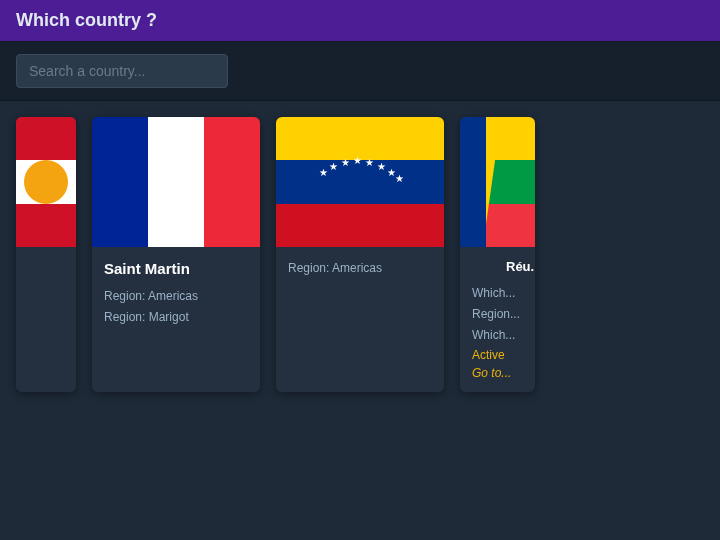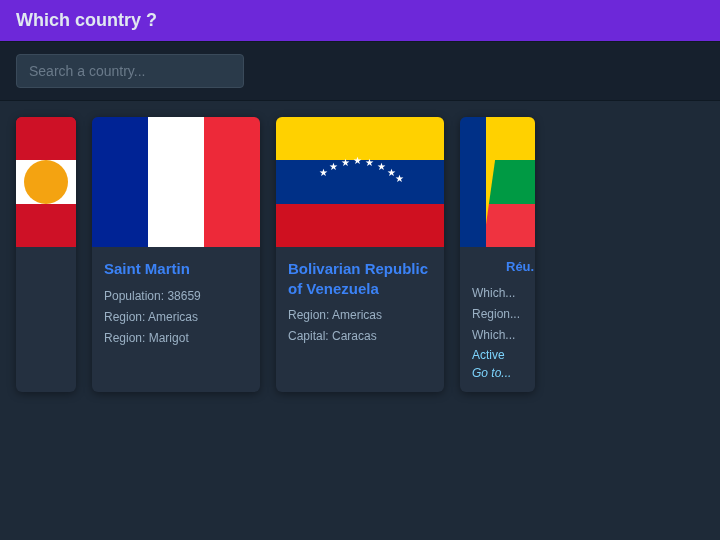--- a/index.html
+++ b/index.html
@@ -7,21 +7,21 @@
       background-color: #1e2a38;
       font-family: Arial, sans-serif;
       color: #cdd6e0;
       width: 720px;
       height: 540px;
       overflow: hidden;
     }
 
     
     .header {
-      background-color: #6d28d9;
+      background-color: #4c1d95;
       padding: 10px 16px;
       border-bottom: 1px solid #0f1923;
       display: flex;
       align-items: center;
     }
     .header-title {
       color: #e0e8f0;
       font-size: 18px;
       font-weight: bold;
     }
@@ -31,21 +31,21 @@
       background-color: #16202d;
       padding: 12px 16px;
       border-bottom: 1px solid #0f1923;
     }
     .search-input {
       background-color: #2a3a4a;
       border: 1px solid #3a4a5a;
       color: #cdd6e0;
       padding: 8px 12px;
       border-radius: 4px;
-      width: 228px;
+      width: 212px;
       font-size: 14px;
     }
     .search-input::placeholder {
       color: #6a7a8a;
     }
 
     
     .cards-container {
       display: flex;
       flex-direction: row;
@@ -140,33 +140,33 @@
       flex: 1;
     }
 
     
     .card-info {
       padding: 12px;
     }
     .card-name {
       font-size: 15px;
       font-weight: bold;
-      color: #3b82f6;
+      color: #ffffff;
       margin-bottom: 8px;
       line-height: 1.3;
     }
     .card-detail {
       font-size: 12px;
       color: #9ab0c4;
       margin-bottom: 3px;
       line-height: 1.5;
     }
     .card-link {
       font-size: 12px;
-      color: #7dd3fc;
+      color: #eab308;
       margin-top: 4px;
     }
   </style>
 </head>
 <body>
 
 <div class="header">
   <span class="header-title">Which country ?</span>
 </div>
 
@@ -194,21 +194,20 @@
   <div class="card">
     <div class="flag">
       <div class="flag-france">
         <div class="stripe-blue"></div>
         <div class="stripe-white"></div>
         <div class="stripe-red"></div>
       </div>
     </div>
     <div class="card-info">
       <div class="card-name">Saint Martin</div>
-      <div class="card-detail">Population: 38659</div>
       <div class="card-detail">Region: Americas</div>
       <div class="card-detail">Region: Marigot</div>
     </div>
   </div>
 
   <div class="card">
     <div class="flag">
       <div class="flag-venezuela">
         <div class="top-stripe"></div>
         <div class="mid-stripe">
@@ -224,23 +223,21 @@
               <span style="position:absolute;color:white;font-size:10px;top:-6px;left:62px;">★</span>
               <span style="position:absolute;color:white;font-size:10px;top:-0px;left:72px;">★</span>
               <span style="position:absolute;color:white;font-size:10px;top:6px;left:80px;">★</span>
             </div>
           </div>
         </div>
         <div class="bot-stripe"></div>
       </div>
     </div>
     <div class="card-info">
-      <div class="card-name">Bolivarian Republic of Venezuela</div>
       <div class="card-detail">Region: Americas</div>
-      <div class="card-detail">Capital: Caracas</div>
     </div>
   </div>
 
   <div class="card" style="width:75px;">
     <div class="flag" style="position:relative;overflow:hidden;">
 
       <div style="position:absolute;top:0;left:0;width:35%;height:100%;background:#003087;z-index:2;"></div>
       <div style="position:absolute;top:0;right:0;width:65%;height:100%;display:flex;flex-direction:column;">
         <div style="flex:1;background:#FFD100;"></div>
         <div style="flex:1;background:#009A44;"></div>

